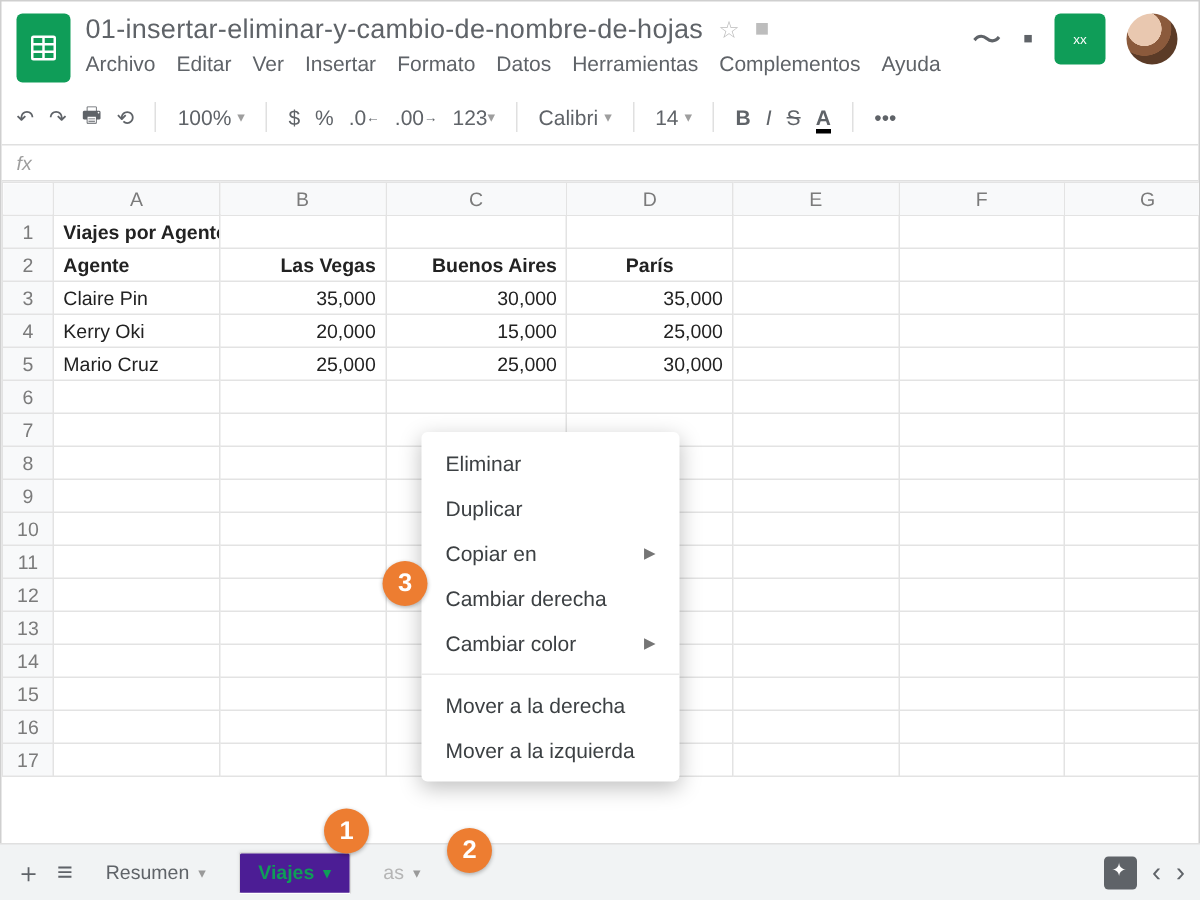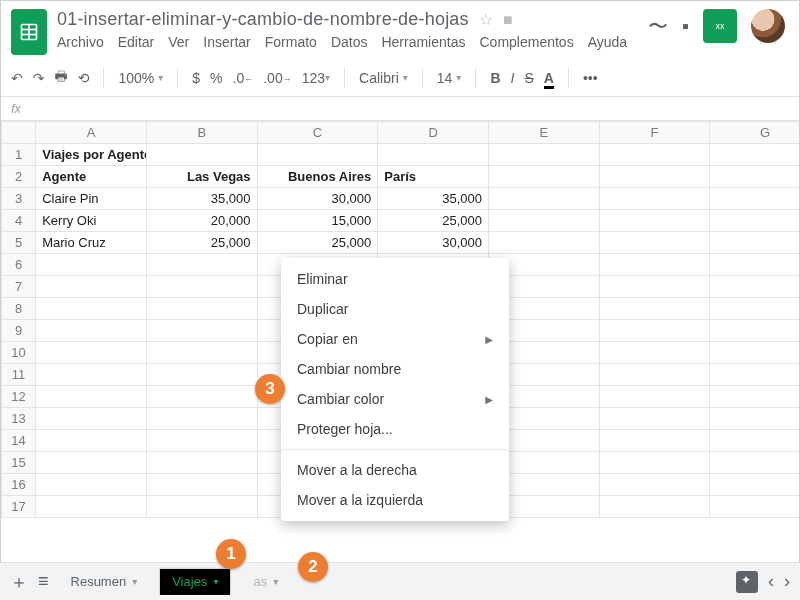--- a/index.html
+++ b/index.html
@@ -79,33 +79,33 @@
     background: #f1f3f4; border-top: 1px solid #e0e0e0;
     display: flex; align-items: center; padding: 0 10px; gap: 10px;
   }
   .sheetbar .ic { color: #5f6368; font-size: 18px; cursor: pointer; }
   .sheet-tab {
     display: inline-flex; align-items: center; gap: 6px; padding: 0 12px; height: 28px;
     font-size: 13px; color: #5f6368; cursor: pointer; border-radius: 2px 2px 0 0;
   }
   .sheet-tab .dd { font-size: 10px; color: #9a9a9a; }
   .sheet-tab.active {
-    background: #000000; color: #0f9d58; font-weight: 400;
+    background: #4c1d95; color: #0f9d58; font-weight: 700;
     border: 1px solid #d9d9d9; border-bottom: 1px solid #fff;
     box-shadow: 0 -1px 2px rgba(0,0,0,0.04);
   }
   .sheet-tab.active .dd { color: #0f9d58; }
   .sheet-tab.dim { color: #b5b5b5; }
   .sheetbar .spacer { flex: 1; }
   .explore-ic { width: 22px; height: 22px; background: #5f6368; border-radius: 3px; position: relative; }
   .explore-ic::after { content: "✦"; color: #fff; position: absolute; top: 2px; left: 5px; font-size: 12px; }
 
   
   .ctxmenu {
-    position: absolute; left: 280px; bottom: 40px; width: 228px;
+    position: absolute; left: 280px; bottom: 40px; width: 172px;
     background: #fff; border-radius: 4px; box-shadow: 0 4px 14px rgba(0,0,0,0.25);
     padding: 6px 0; z-index: 50;
   }
   .ctxmenu .mi {
     display: flex; align-items: center; justify-content: space-between;
     padding: 7px 16px; font-size: 14px; color: #3c4043; cursor: pointer;
   }
   .ctxmenu .mi.disabled { color: #b5b5b5; cursor: default; }
   .ctxmenu .mi .arr { font-size: 10px; color: #757575; }
   .ctxmenu hr { border: none; border-top: 1px solid #eaeaea; margin: 5px 0; }
@@ -242,21 +242,21 @@
           <td></td>
           <td></td>
           <td></td>
           <td></td>
         </tr>
         <tr>
           <th class="rowhead">2</th>
           <td class="bold">Agente</td>
           <td class="bold" style="text-align: right;">Las Vegas</td>
           <td class="bold" style="text-align: right;">Buenos Aires</td>
-          <td class="bold" style="text-align: left;">París</td>
+          <td class="bold" style="text-align: center;">París</td>
           <td></td>
           <td></td>
           <td></td>
         </tr>
         <tr>
           <th class="rowhead">3</th>
           <td>Claire Pin</td>
           <td class="num">35,000</td>
           <td class="num">30,000</td>
           <td class="num">35,000</td>
@@ -412,28 +412,25 @@
         <span>Eliminar</span>
       </div>
     <div class="mi">
         <span>Duplicar</span>
       </div>
     <div class="mi">
         <span>Copiar en</span>
         <span class="arr">▶</span>
       </div>
     <div class="mi">
-        <span>Cambiar nombre</span>
+        <span>Cambiar derecha</span>
       </div>
     <div class="mi">
         <span>Cambiar color</span>
         <span class="arr">▶</span>
-      </div>
-    <div class="mi">
-        <span>Proteger hoja...</span>
       </div>
     <hr>
     <div class="mi">
         <span>Mover a la derecha</span>
       </div>
     <div class="mi">
         <span>Mover a la izquierda</span>
       </div>
   </div>
 

